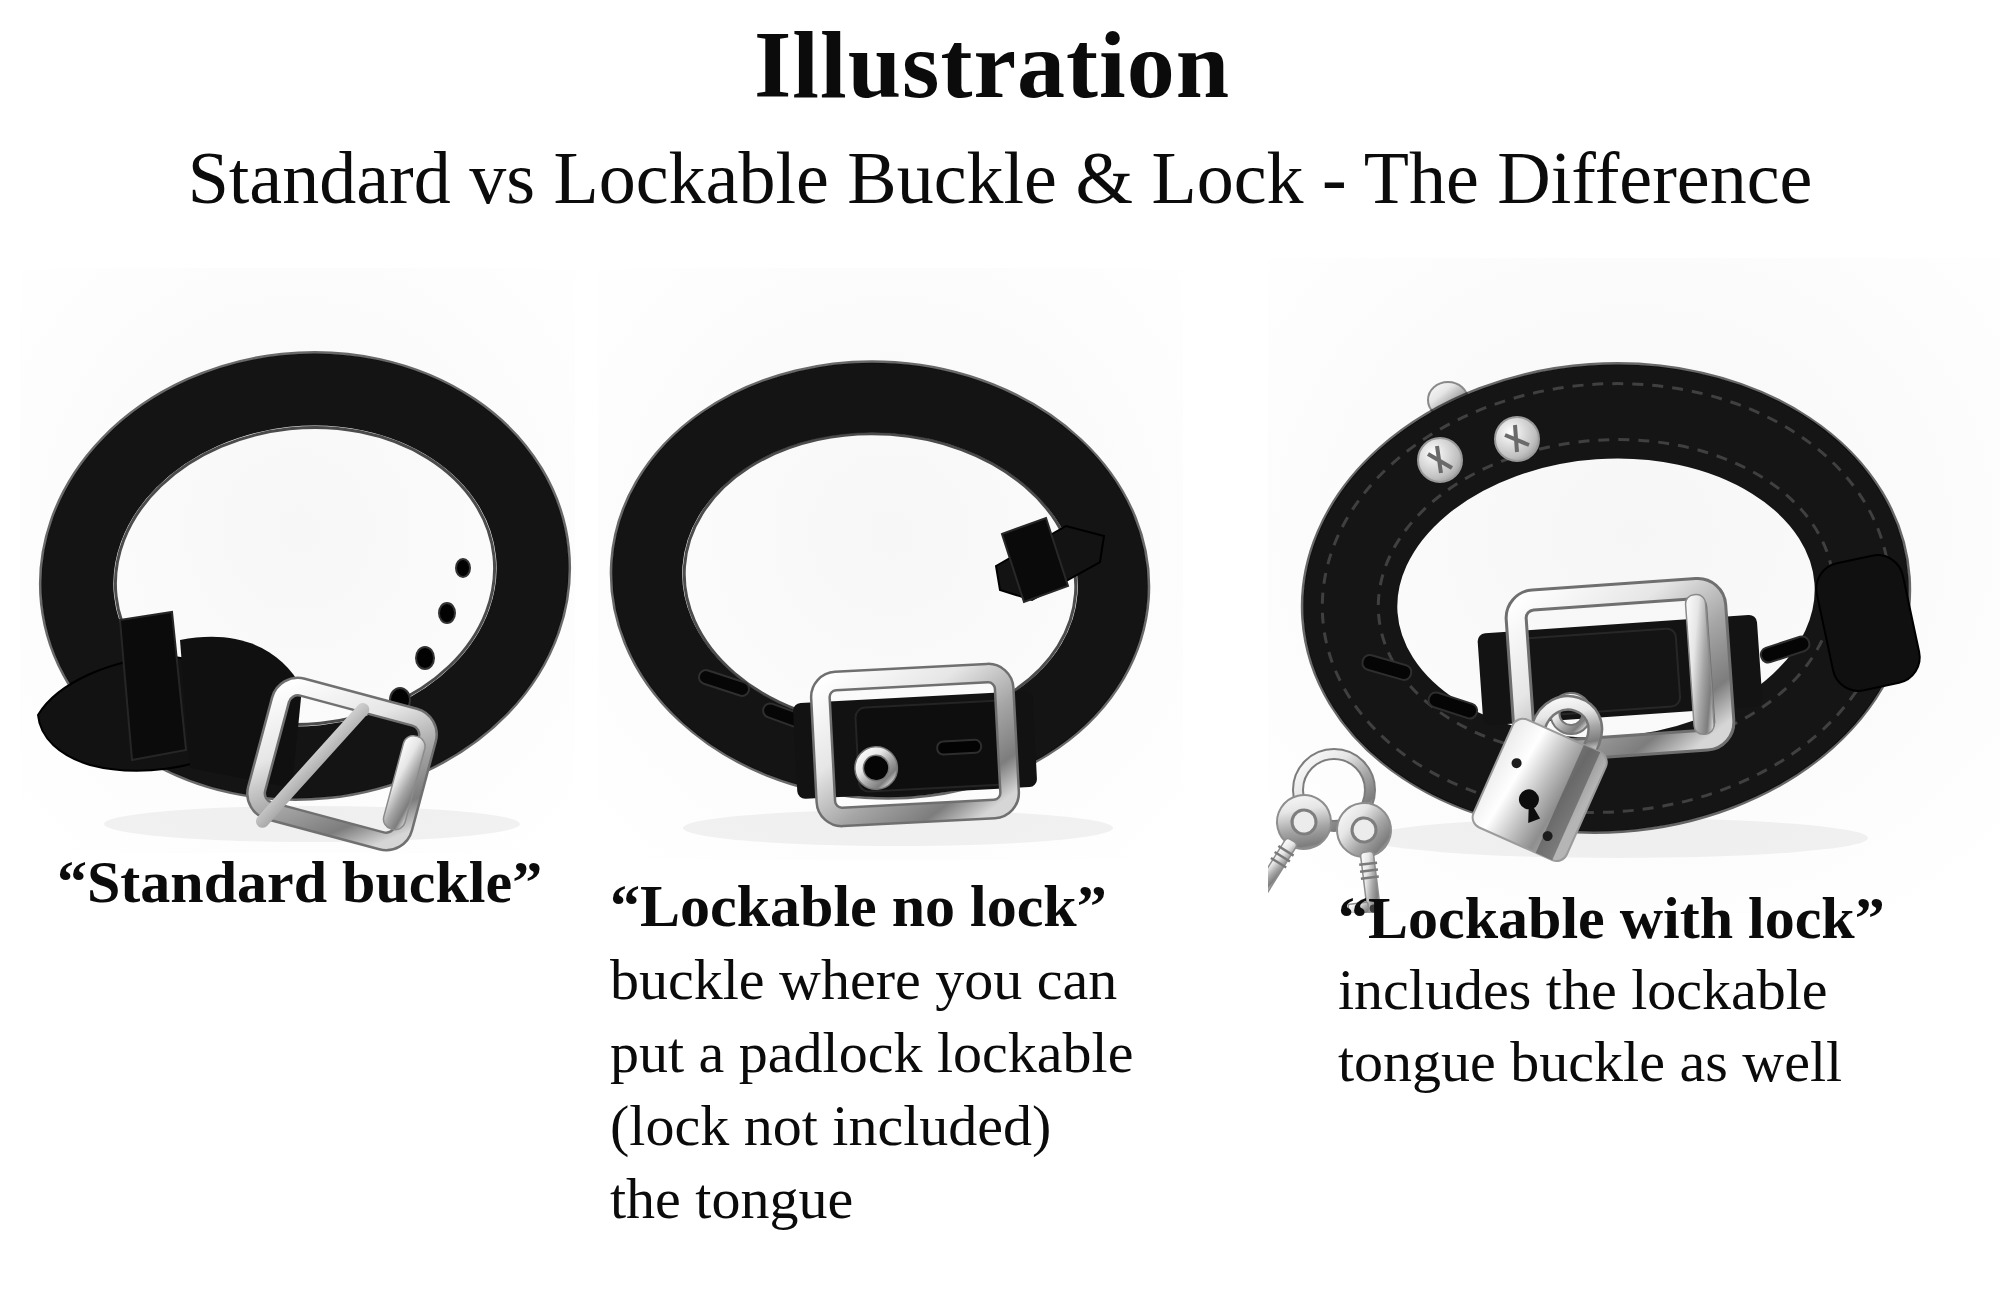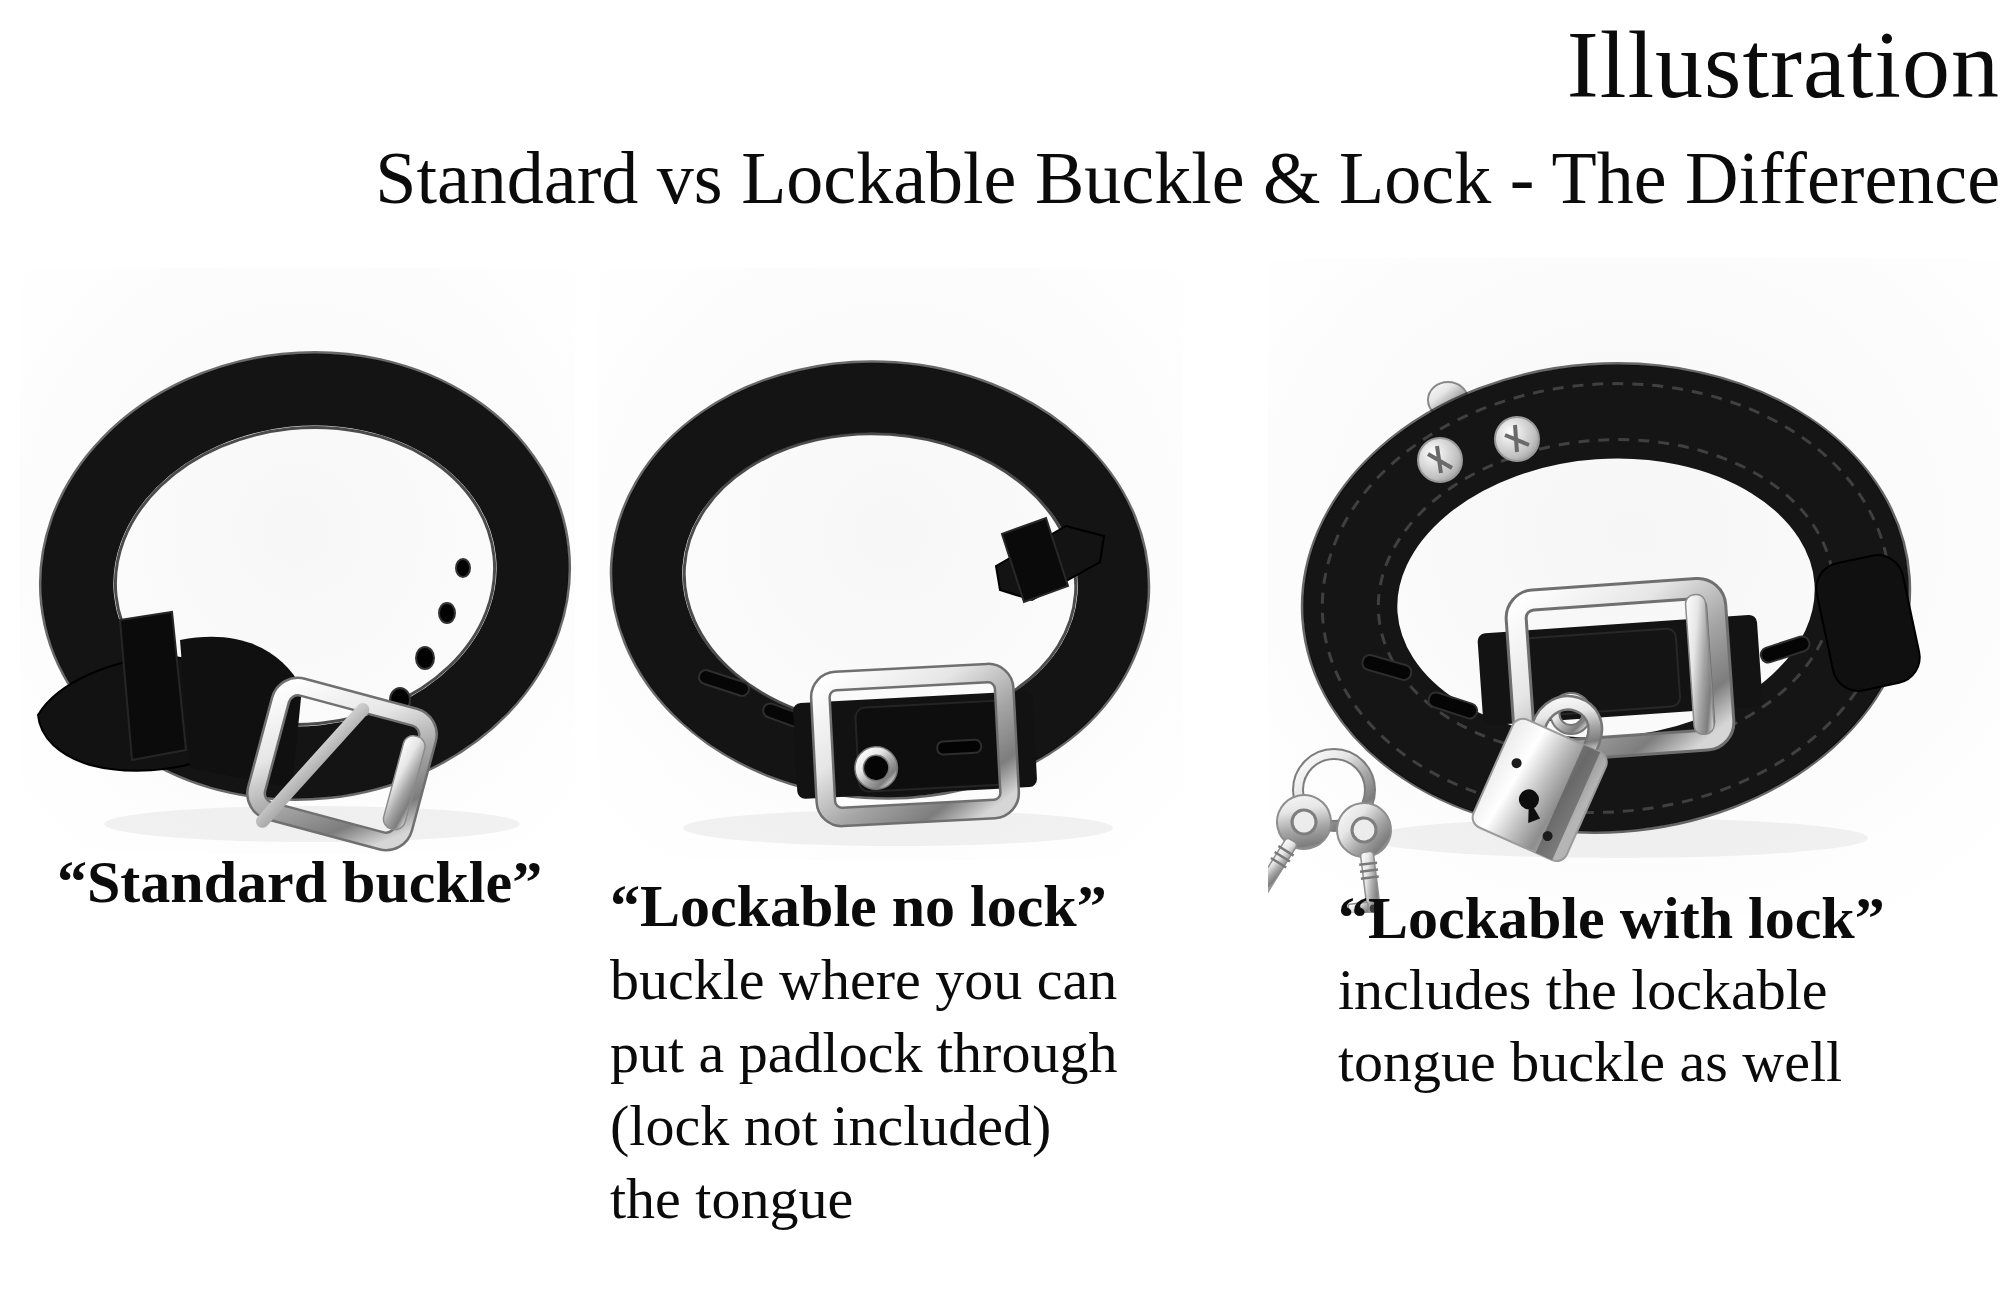--- a/index.html
+++ b/index.html
@@ -1,21 +1,21 @@
 <!DOCTYPE html>
 <html><head>
 <meta charset="utf-8">
 <style>
   html,body{margin:0;padding:0;background:#ffffff;}
   body{width:2000px;height:1316px;position:relative;overflow:hidden;
        font-family:"Liberation Serif","DejaVu Serif",serif;color:#0b0b0b;}
   .abs{position:absolute;}
-  .page-title{left:0;right:0;top:14px;text-align:right;font-size:96px;line-height:1.06;
-              font-weight:400;letter-spacing:1px;}
-  .page-subtitle{left:0;right:0;top:138px;text-align:right;font-size:74px;line-height:1.1;
+  .page-title{left:0;right:16px;top:14px;text-align:center;font-size:96px;line-height:1.06;
+              font-weight:700;letter-spacing:1px;}
+  .page-subtitle{left:0;right:0;top:138px;text-align:center;font-size:74px;line-height:1.1;
                  font-weight:400;}
   .caption{font-size:58px;line-height:73px;white-space:nowrap;}
   .cap-title{font-weight:bold;font-size:60px;}
   .cap1{left:57px;top:846px;}
   .cap2{left:610px;top:870px;}
   .cap3{left:1338px;top:882px;line-height:72px;}
   svg{display:block;}
 </style>
 </head>
 <body>
@@ -200,21 +200,21 @@
 </svg>
 </div>
 
 <div class="abs caption cap1">
   <div class="cap-title">“Standard buckle”</div>
 </div>
 
 <div class="abs caption cap2">
   <div class="cap-title">“Lockable no lock”</div>
   <div>buckle where you can</div>
-  <div>put a padlock through</div>
+  <div>put a padlock lockable</div>
   <div>(lock not included)</div>
   <div>the tongue</div>
 </div>
 
 <div class="abs caption cap3">
   <div class="cap-title">“Lockable with lock”</div>
   <div>includes the lockable</div>
   <div>tongue buckle as well</div>
 </div>
 

